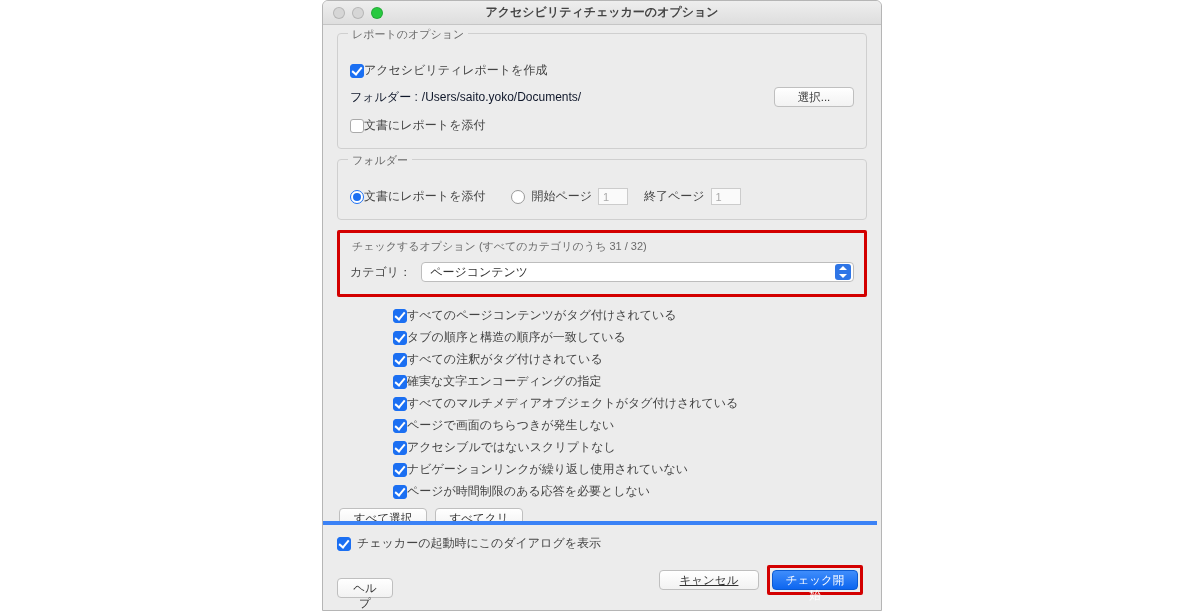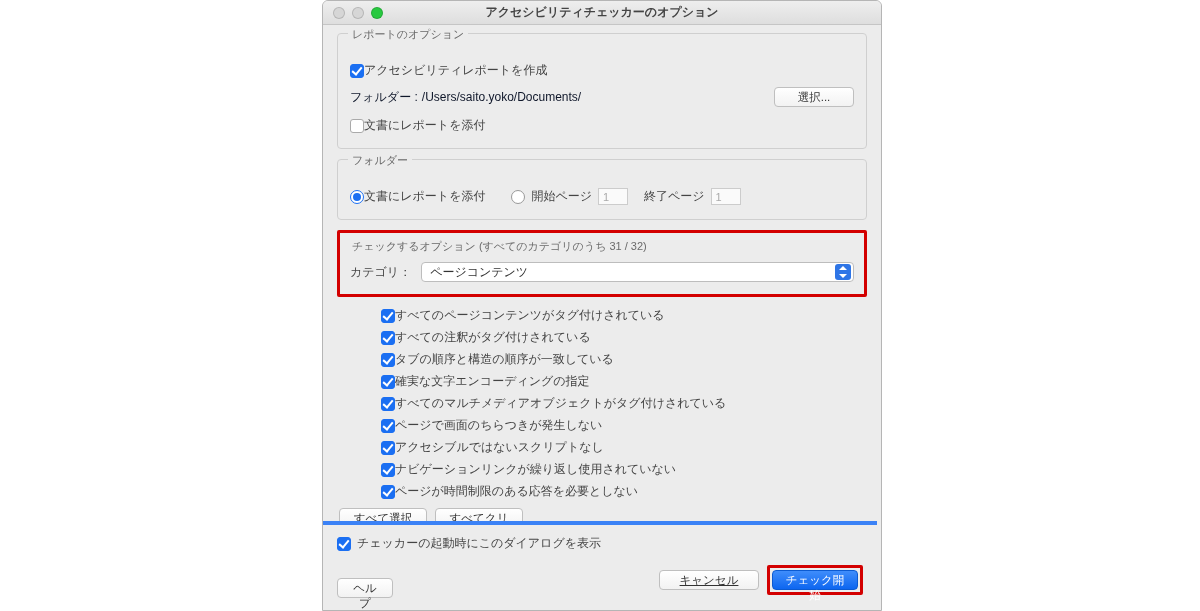--- a/index.html
+++ b/index.html
@@ -168,21 +168,21 @@
     }
     .select-arrows::before { top:2px; border-bottom:4px solid #fff; }
     .select-arrows::after  { bottom:2px; border-top:4px solid #fff; }
     .highlight-box {
       border: 3px solid #d30000;
       border-radius: 2px;
       padding: 4px 10px 8px 10px;
       margin-bottom: 10px;
     }
     .highlight-title { font-size: 11px; color: #6a6a6a; margin: 2px 0 8px 2px; }
-    .check-list .row { margin: 5px 0; padding-left: 44px; }
+    .check-list .row { margin: 5px 12px; padding-left: 44px; }
     .small-btn-row {
       display: flex;
       gap: 8px;
       margin-top: 8px;
       padding-left: 2px;
     }
     .footer {
       position: absolute;
       left: 0; right: 4px; bottom: 0;
       border-top: 4px solid #3b82f6;
@@ -265,25 +265,25 @@
       </div>
     </div>
 
     <div class="check-list">
       <div class="row">
           <div class="checkbox checked"></div>
           <span class="label">すべてのページコンテンツがタグ付けされている</span>
         </div>
       <div class="row">
           <div class="checkbox checked"></div>
+          <span class="label">タブの順序と構造の順序が一致している</span>
+        </div>
+      <div class="row">
+          <div class="checkbox checked"></div>
           <span class="label">すべての注釈がタグ付けされている</span>
-        </div>
-      <div class="row">
-          <div class="checkbox checked"></div>
-          <span class="label">タブの順序と構造の順序が一致している</span>
         </div>
       <div class="row">
           <div class="checkbox checked"></div>
           <span class="label">確実な文字エンコーディングの指定</span>
         </div>
       <div class="row">
           <div class="checkbox checked"></div>
           <span class="label">すべてのマルチメディアオブジェクトがタグ付けされている</span>
         </div>
       <div class="row">

